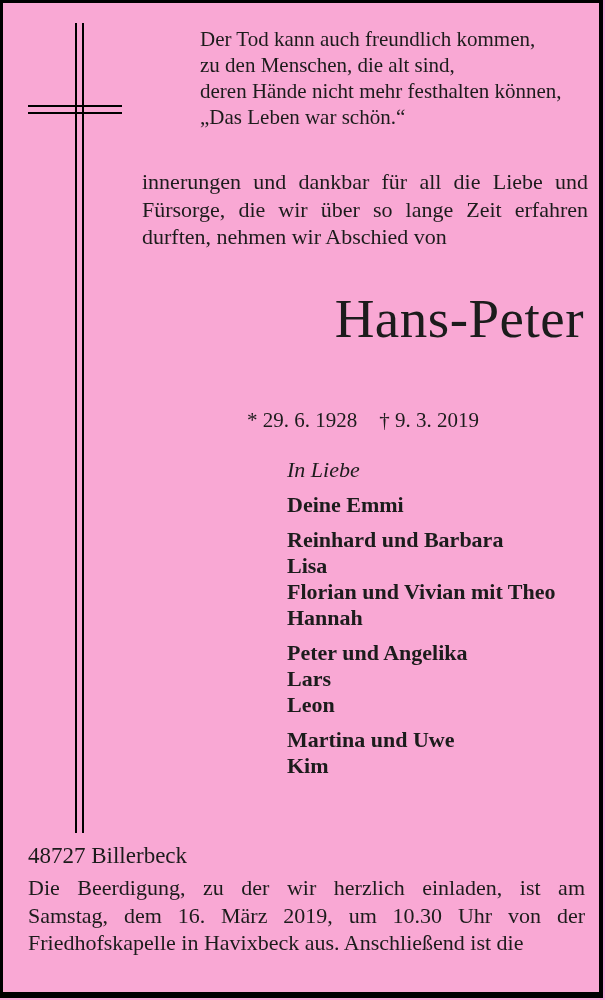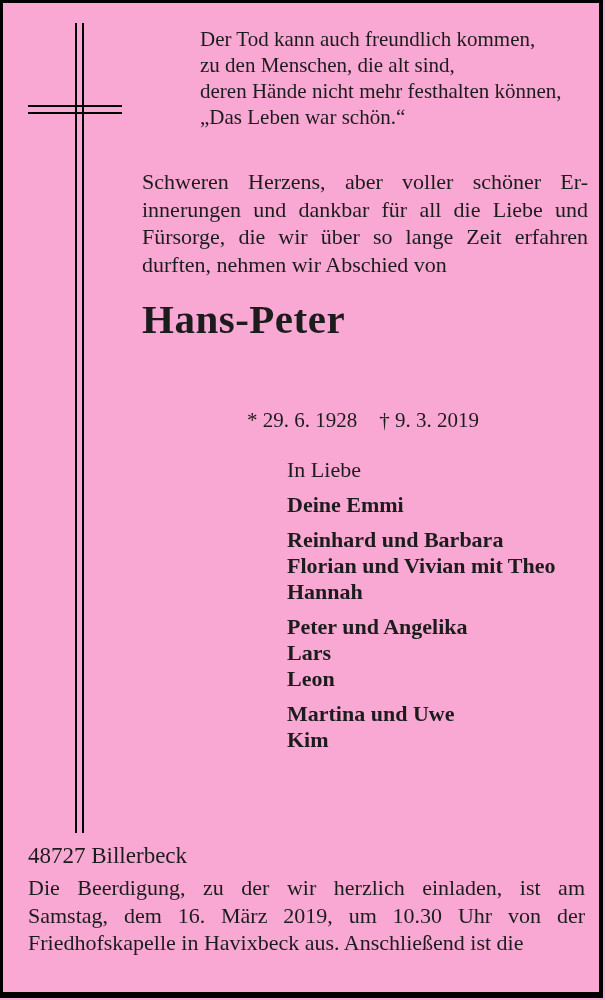--- a/index.html
+++ b/index.html
@@ -48,36 +48,36 @@
     text-align-last: justify;
     white-space: nowrap;
   }
   .intro .tline:last-child, .funeral .tline:last-child {
     text-align: center;
     text-align-last: left;
   }
 
   .name {
     position: absolute; left: 142px; top: 295px; width: 442px;
-    text-align: left;
-    font-size: 41px; font-weight: bold; line-height: 48px;
+    text-align: right;
+    font-size: 55px; font-weight: normal; line-height: 48px;
     letter-spacing: 0.5px;
   }
 
   .dates {
     position: absolute; left: 142px; top: 407px; width: 442px;
     text-align: center; font-size: 21px; line-height: 26px;
   }
   .dates .death { margin-left: 22px; }
 
   .mourners {
     position: absolute; left: 287px; top: 457px;
     font-size: 22px; line-height: 26px;
   }
-  .mourners .intro-line { font-weight: normal; }
+  .mourners .intro-line { font-weight: normal; font-style: italic; }
   .mgroup { margin-top: 9px; font-weight: bold; }
 
   .location {
     position: absolute; left: 28px; top: 842px;
     font-size: 23px; line-height: 27px;
   }
 
   .funeral {
     position: absolute; left: 28px; top: 874px; width: 557px;
     font-size: 22px; line-height: 27.5px;
@@ -98,21 +98,20 @@
   </div>
 
   <div class="poem">
       <div class="tline">Der Tod kann auch freundlich kommen,</div>
       <div class="tline">zu den Menschen, die alt sind,</div>
       <div class="tline">deren Hände nicht mehr festhalten können,</div>
       <div class="tline">„Das Leben war schön.“</div>
     </div>
 
   <div class="intro">
-      <div class="tline">Schweren Herzens, aber voller schöner Er-</div>
       <div class="tline">innerungen und dankbar für all die Liebe und</div>
       <div class="tline">Fürsorge, die wir über so lange Zeit erfahren</div>
       <div class="tline">durften, nehmen wir Abschied von</div>
     </div>
 
   <div class="name">
     <div>Hans-Peter</div>
   </div>
 
   <div class="dates">
@@ -120,20 +119,21 @@
   </div>
 
   <div class="mourners">
     <div class="intro-line">In Liebe</div>
     <div>
         <div class="mgroup">
           <div class="mname">Deine Emmi</div>
         </div>
         <div class="mgroup">
           <div class="mname">Reinhard und Barbara</div>
+          <div class="mname">Lisa</div>
           <div class="mname">Florian und Vivian mit Theo</div>
           <div class="mname">Hannah</div>
         </div>
         <div class="mgroup">
           <div class="mname">Peter und Angelika</div>
           <div class="mname">Lars</div>
           <div class="mname">Leon</div>
         </div>
         <div class="mgroup">
           <div class="mname">Martina und Uwe</div>

